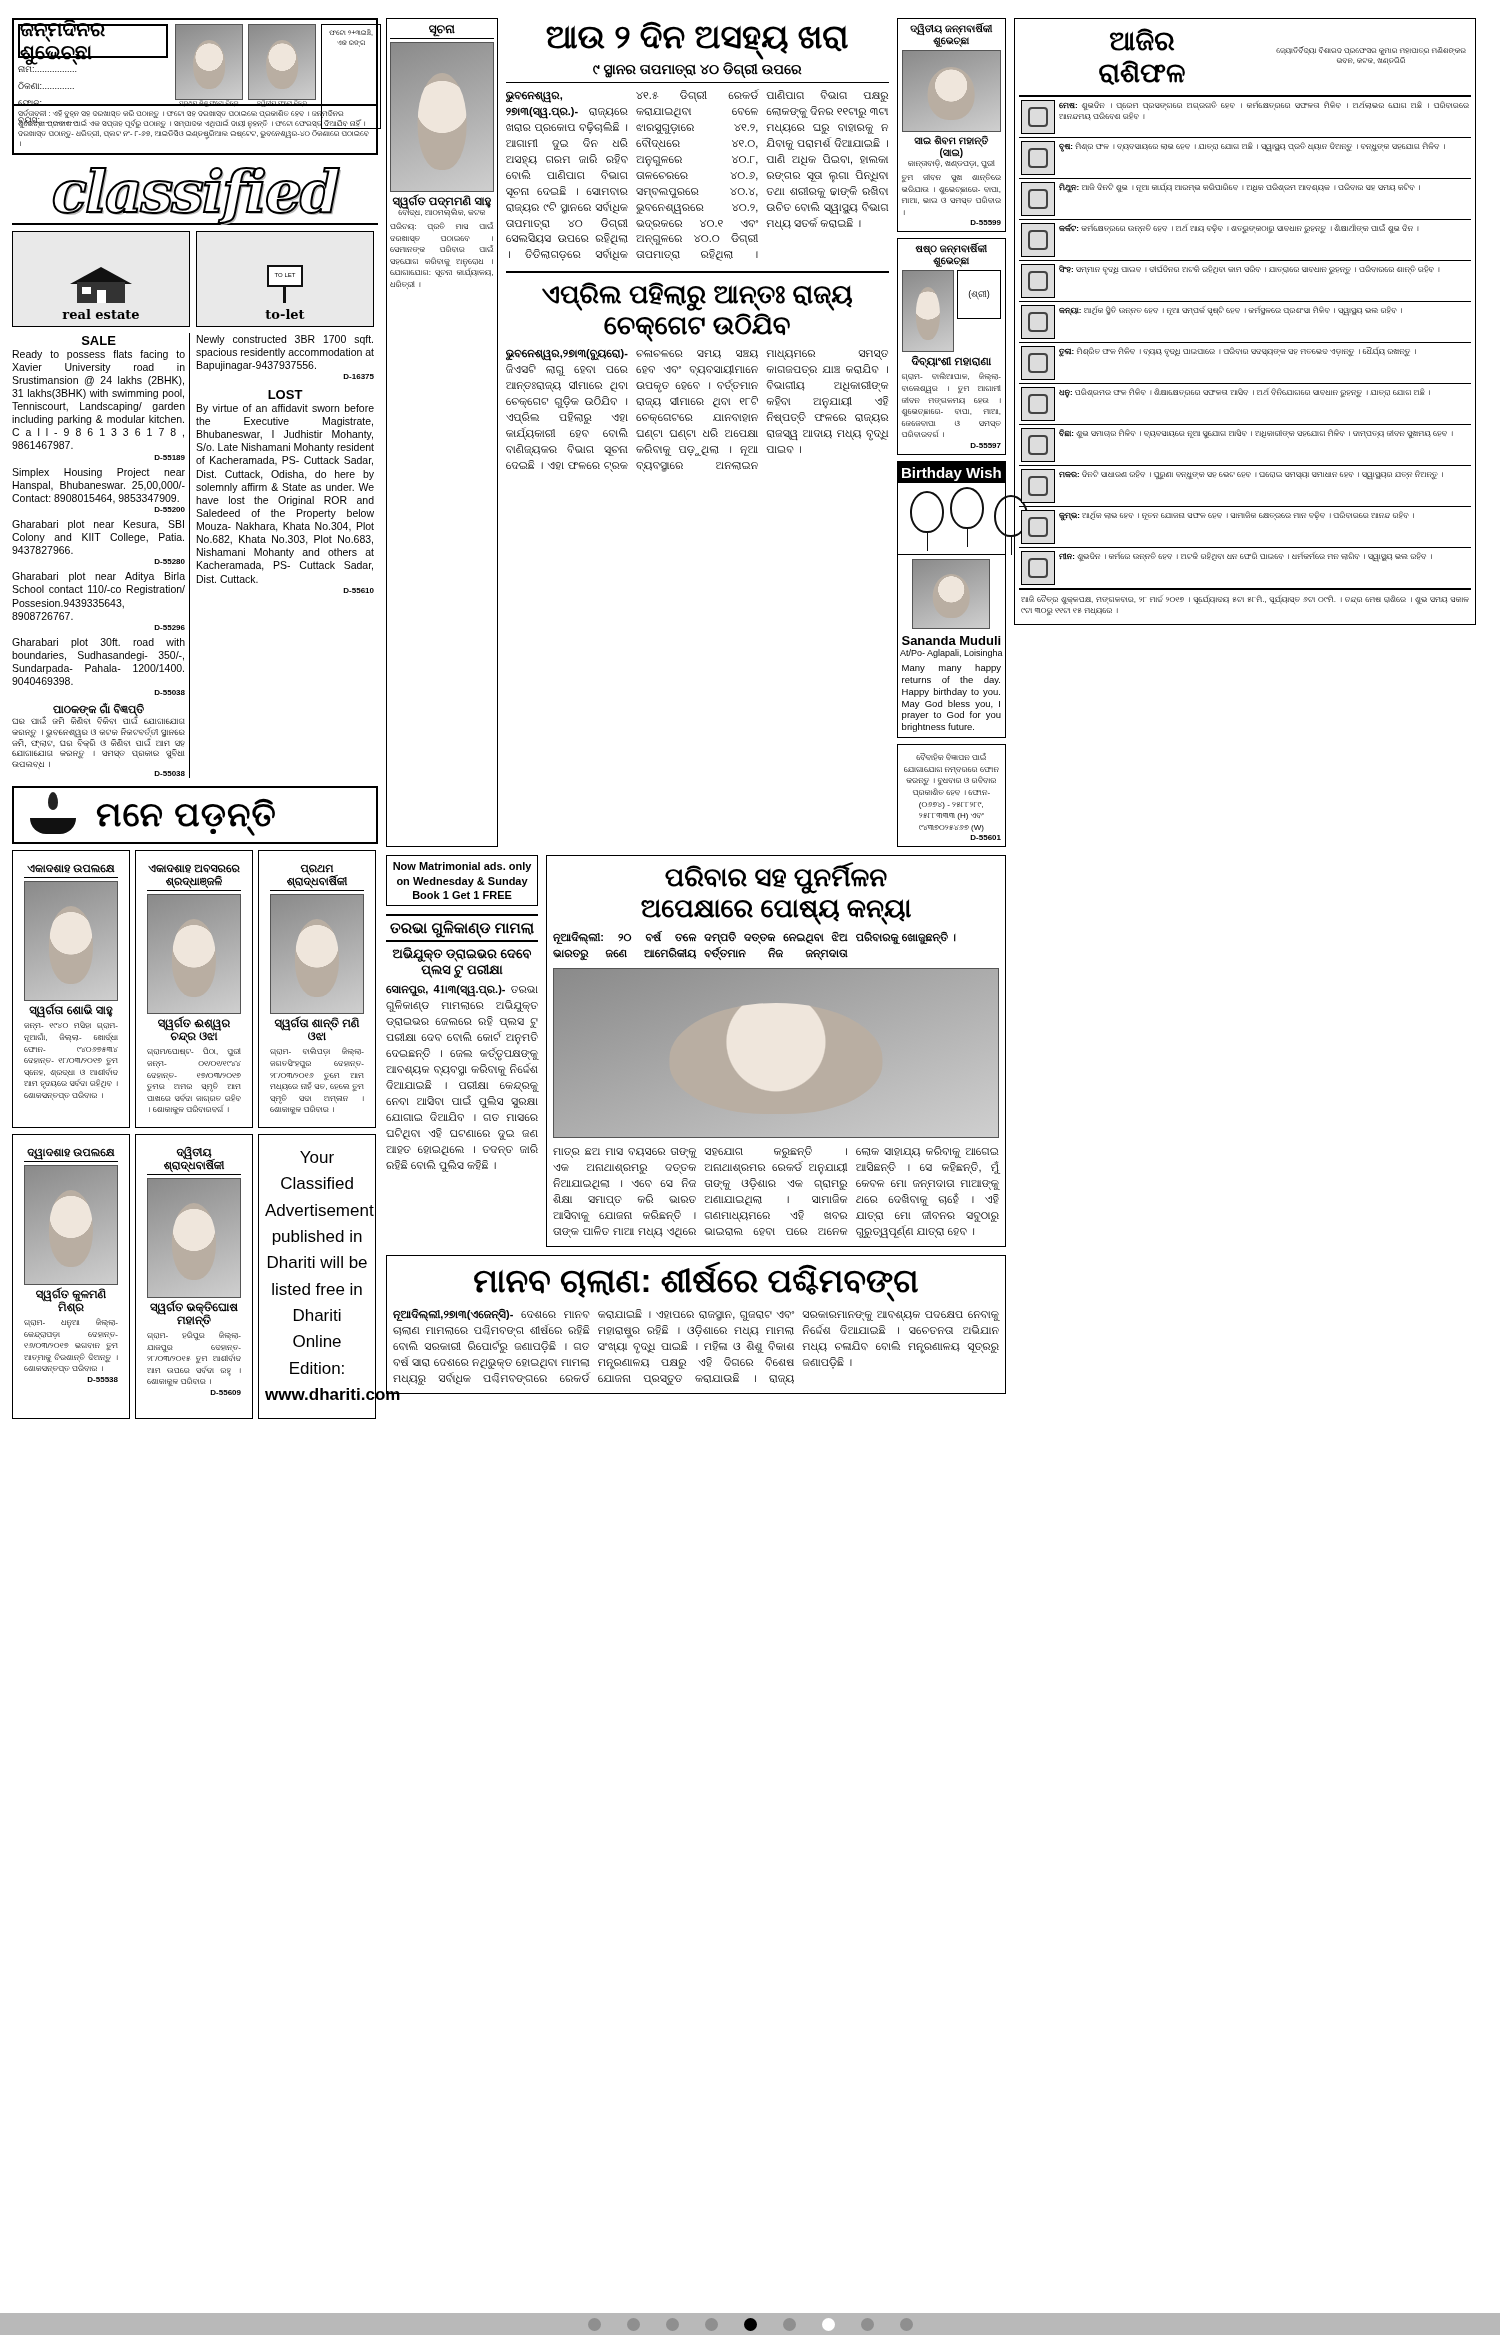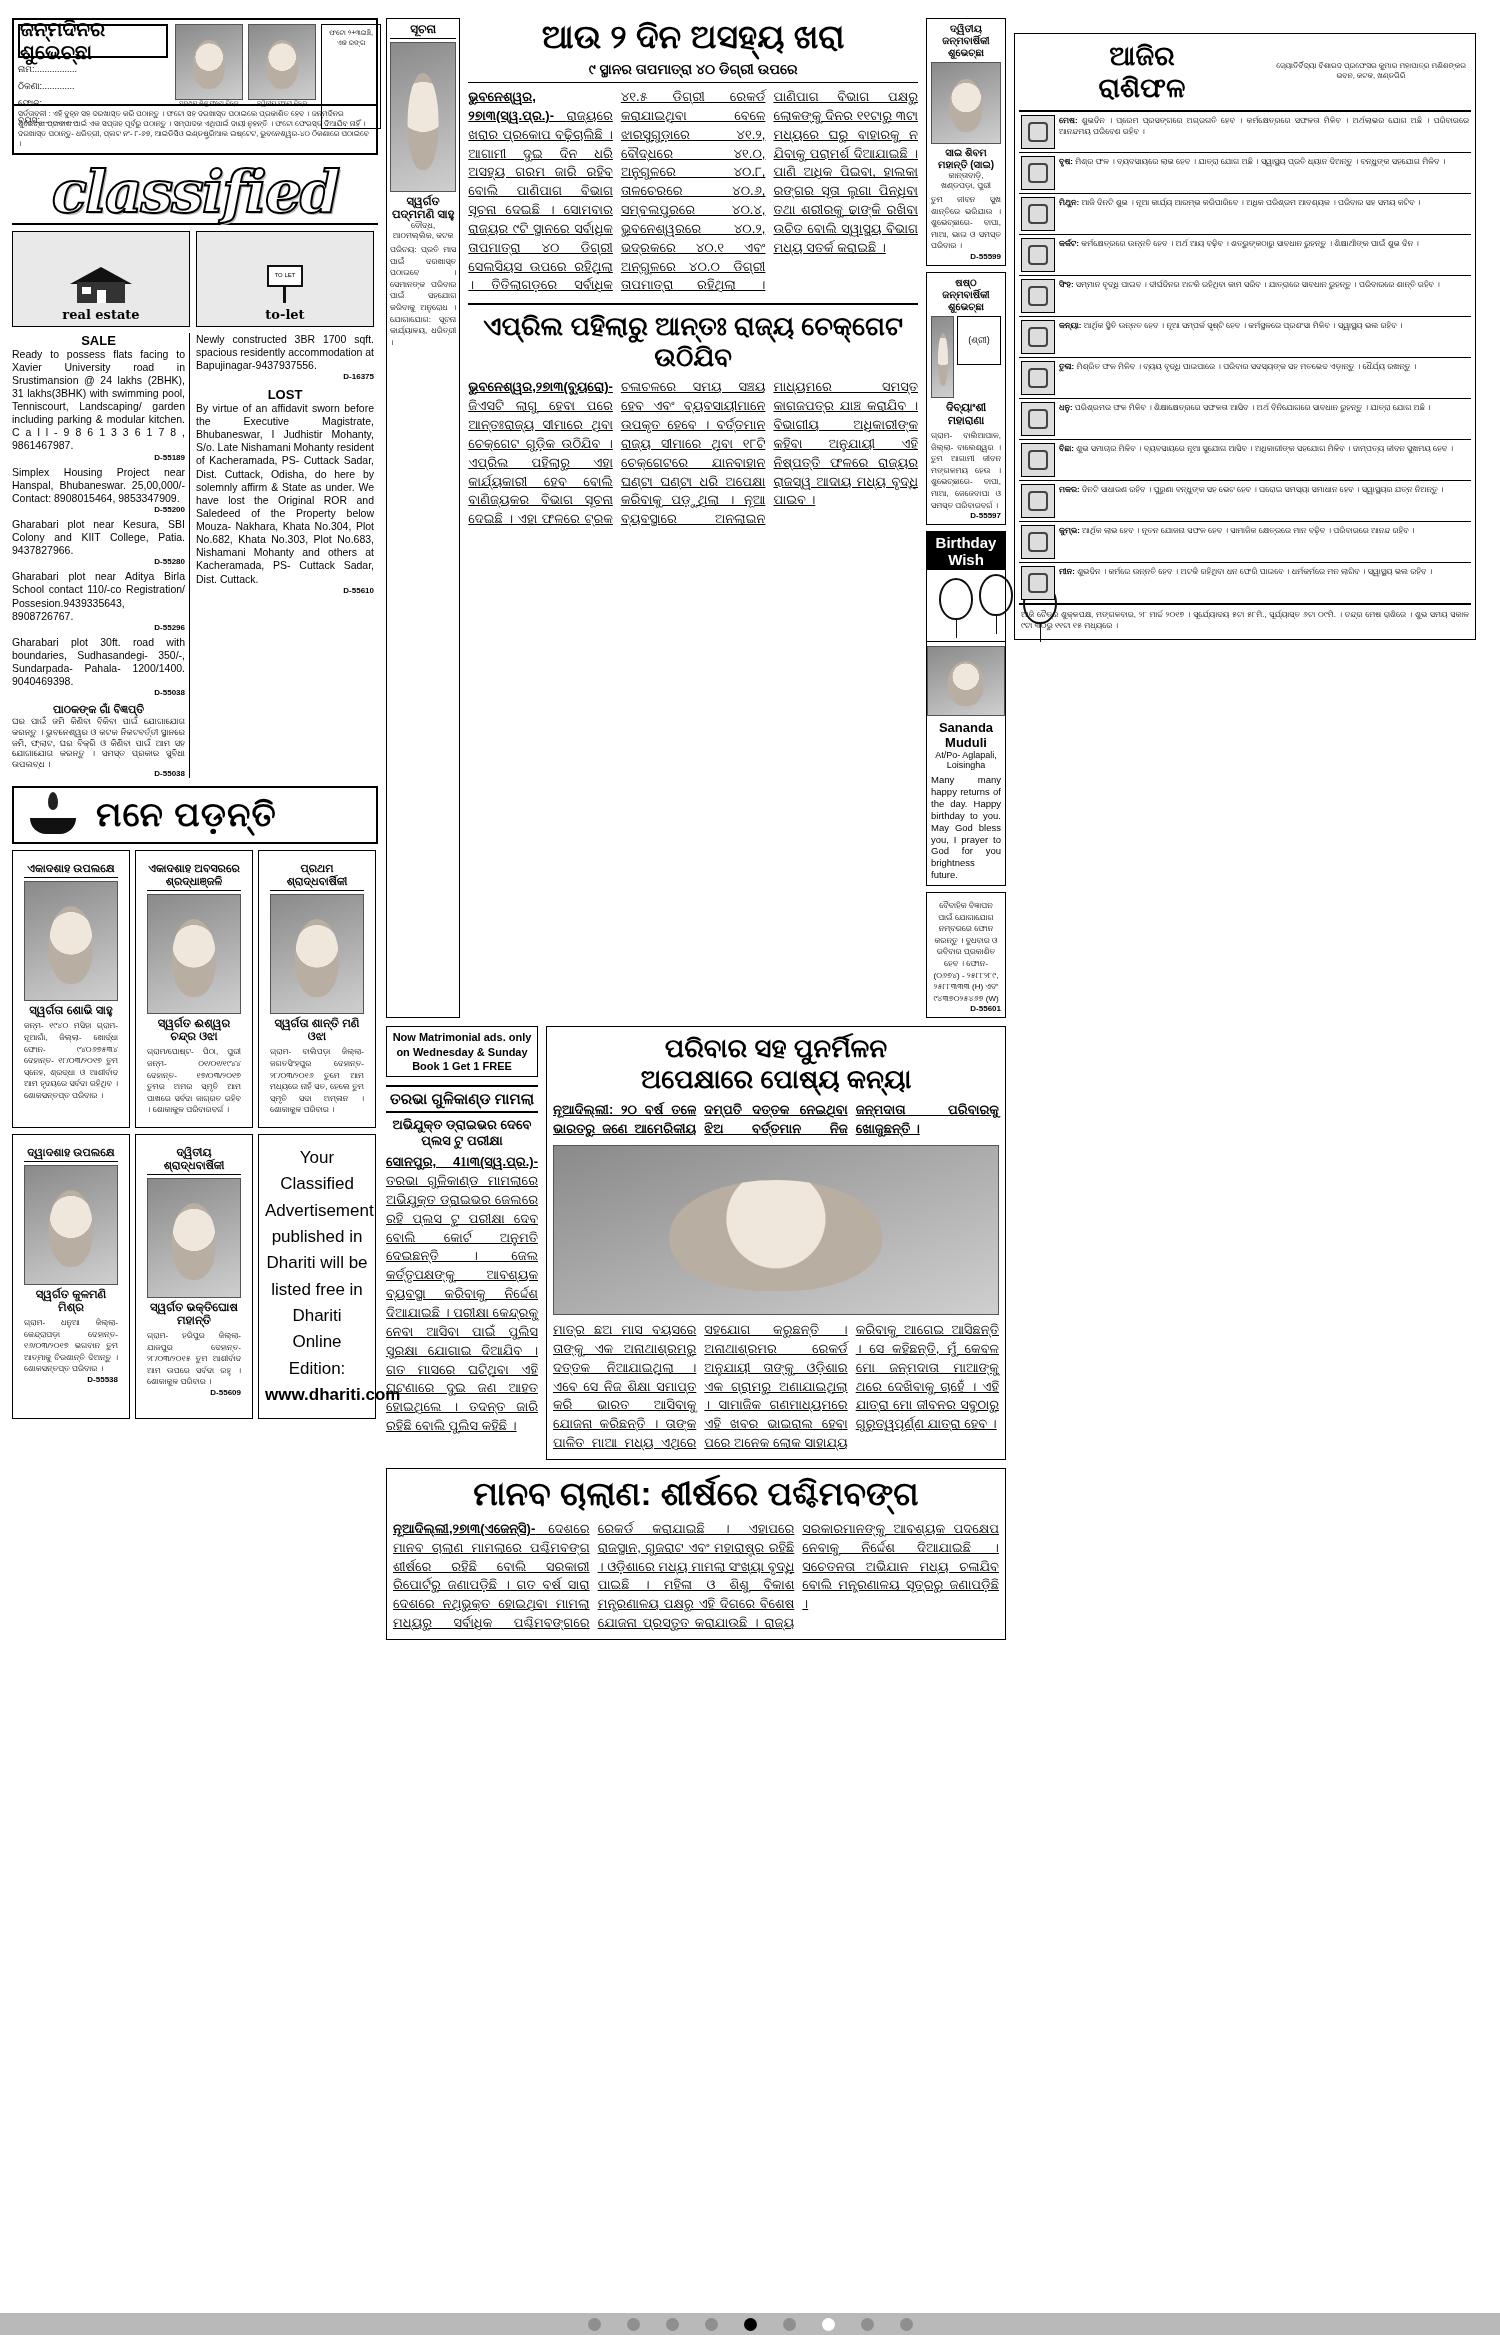--- a/index.html
+++ b/index.html
@@ -21,21 +21,21 @@
   .logo-bottom { font-size:16px; font-weight:bold; line-height:1; }
   .mast-date { font-size:14px; margin-left:14px; margin-top:22px; }
   .mast-spacer { flex:1; }
   .mast-rule { width:5px; height:52px; background:#000; margin-right:16px; }
   .page-no { font-size:46px; font-weight:bold; line-height:0.9; margin-top:2px; margin-right:6px; }
 
   
   .cols { display:flex; gap:8px; margin-top:8px; }
   .col-a { width:366px; }
   .col-b { width:620px; }
-  .col-c { width:462px;margin-top:15px; }
+  .col-c { width:462px; }
 
   .box { border:1px solid #000; }
   .mt6 { margin-top:6px; }
   .mt8 { margin-top:8px; }
 
   
   .bday-strip { border:2px solid #000; padding:4px; display:flex; gap:6px; height:88px; }
   .bday-title { border:2px solid #000; width:150px; display:flex; align-items:center; justify-content:center; font-size:20px; font-weight:bold; }
   .bday-fields { width:90px; font-size:9px; line-height:1.9; }
   .photo { background:linear-gradient(160deg,#8a8a8a,#cfcfcf); border:1px solid #555; position:relative; overflow:hidden; }
@@ -80,21 +80,21 @@
   .mem-name { text-align:center; font-size:11.5px; font-weight:bold; margin-top:3px; }
   .mem-body { font-size:8px; line-height:1.45; text-align:justify; margin-top:3px; }
 
   
   .hl { text-align:center; font-weight:bold; }
   .hl-xl { font-size:33px; }
   .hl-lg { font-size:26px; }
   .hl-md { font-size:19px; }
   .sub { text-align:center; font-size:14px; font-weight:bold; border-bottom:1px solid #000; padding-bottom:4px; }
 
-  .body-txt { font-size:13px; line-height:1.45; text-align:justify;text-decoration:underline; }
+  .body-txt { font-size:11px; line-height:1.45; text-align:justify; }
   .txt3 { column-count:3; column-gap:8px; }
 
   .news-photo { width:100%; height:150px; }
 
   
   .suchana { border:1px solid #000; width:152px; padding:3px; }
   .suchana-head { text-align:center; font-size:12px; font-weight:bold; border-bottom:1px solid #000; padding-bottom:2px; }
 
   
   .bw-head { background:#000; color:#fff; text-align:center; font-size:15px; font-weight:bold; padding:2px 0; }

